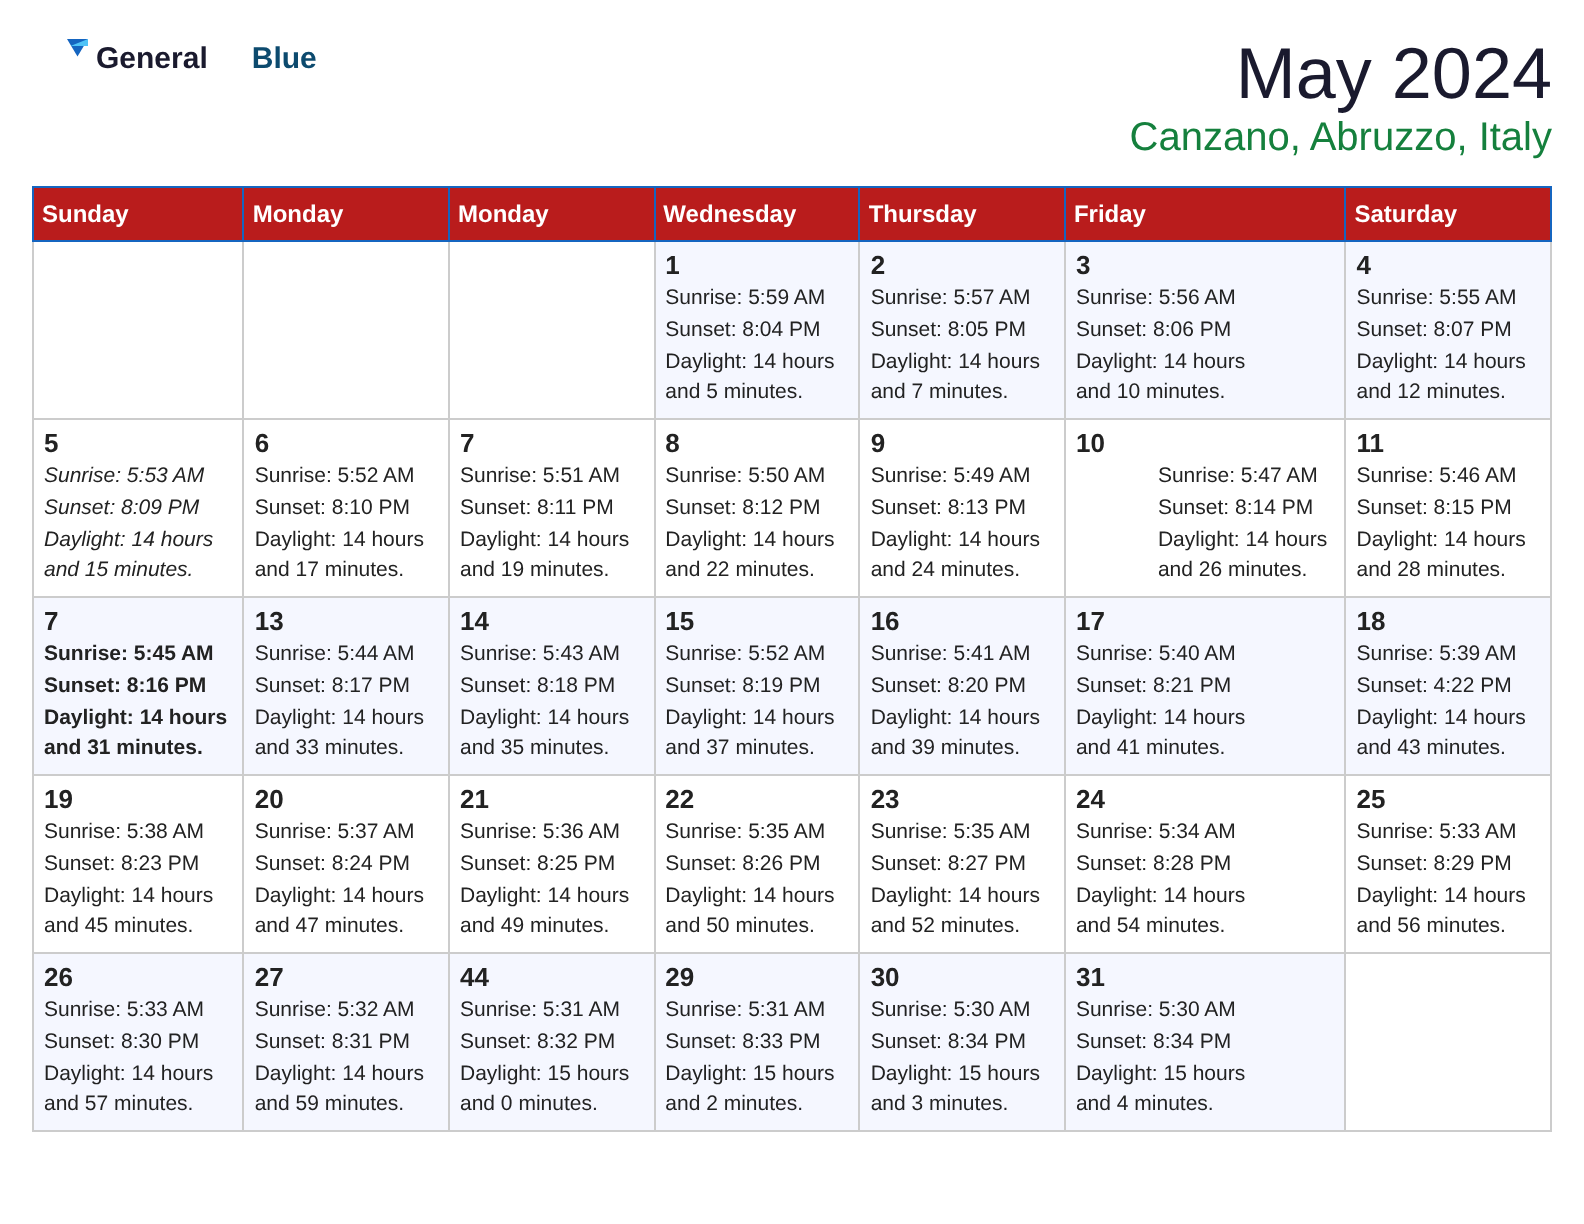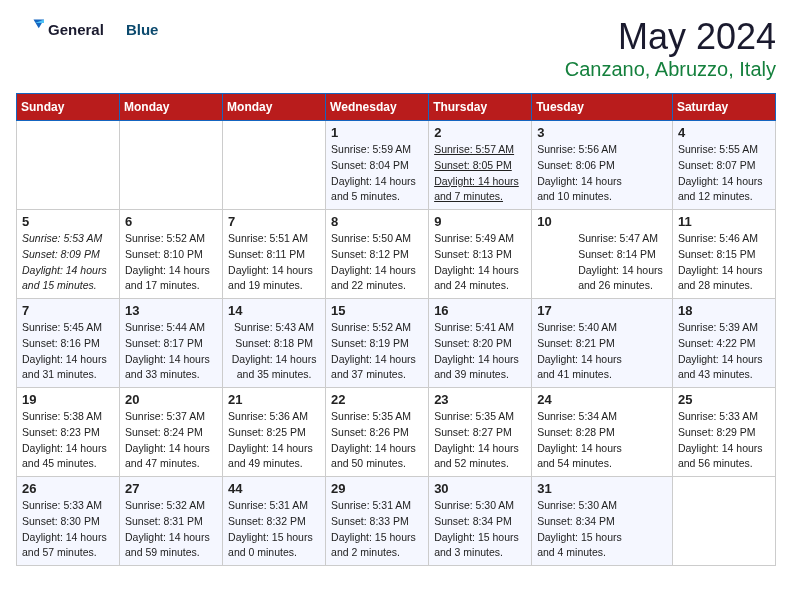--- a/index.html
+++ b/index.html
@@ -96,39 +96,39 @@
 </div>
 
 <table>
   <thead>
     <tr>
     <th>Sunday</th>
         <th>Monday</th>
         <th>Monday</th>
         <th>Wednesday</th>
         <th>Thursday</th>
-        <th>Tuesday</th>
+        <th>Friday</th>
         <th>Saturday</th>
       </tr>
   </thead>
   <tbody id="calendar-body">
   <tr>
         <td class="empty-cell"></td>
         <td class="empty-cell"></td>
         <td class="empty-cell"></td>
         <td>
           <div class="day-number">1</div>
           <div class="day-info" style="white-space: pre-line;">Sunrise: 5:59 AM
 Sunset: 8:04 PM
 Daylight: 14 hours
 and 5 minutes.</div>
         </td>
         <td>
           <div class="day-number">2</div>
-          <div class="day-info" style="white-space: pre-line; text-decoration: underline;">Sunrise: 5:57 AM
+          <div class="day-info" style="white-space: pre-line;">Sunrise: 5:57 AM
 Sunset: 8:05 PM
 Daylight: 14 hours
 and 7 minutes.</div>
         </td>
         <td>
           <div class="day-number">3</div>
           <div class="day-info" style="white-space: pre-line;">Sunrise: 5:56 AM
 Sunset: 8:06 PM
 Daylight: 14 hours
 and 10 minutes.</div>
@@ -188,35 +188,35 @@
           <div class="day-number">11</div>
           <div class="day-info" style="white-space: pre-line;">Sunrise: 5:46 AM
 Sunset: 8:15 PM
 Daylight: 14 hours
 and 28 minutes.</div>
         </td>
       </tr>
       <tr>
         <td>
           <div class="day-number">7</div>
-          <div class="day-info" style="white-space: pre-line;">Sunrise: 5:45 AM
+          <div class="day-info" style="white-space: pre-line; font-weight: bold;">Sunrise: 5:45 AM
 Sunset: 8:16 PM
 Daylight: 14 hours
 and 31 minutes.</div>
         </td>
         <td>
           <div class="day-number">13</div>
           <div class="day-info" style="white-space: pre-line;">Sunrise: 5:44 AM
 Sunset: 8:17 PM
 Daylight: 14 hours
 and 33 minutes.</div>
         </td>
         <td>
           <div class="day-number">14</div>
-          <div class="day-info" style="white-space: pre-line; text-align: center;">Sunrise: 5:43 AM
+          <div class="day-info" style="white-space: pre-line;">Sunrise: 5:43 AM
 Sunset: 8:18 PM
 Daylight: 14 hours
 and 35 minutes.</div>
         </td>
         <td>
           <div class="day-number">15</div>
           <div class="day-info" style="white-space: pre-line;">Sunrise: 5:52 AM
 Sunset: 8:19 PM
 Daylight: 14 hours
 and 37 minutes.</div>

